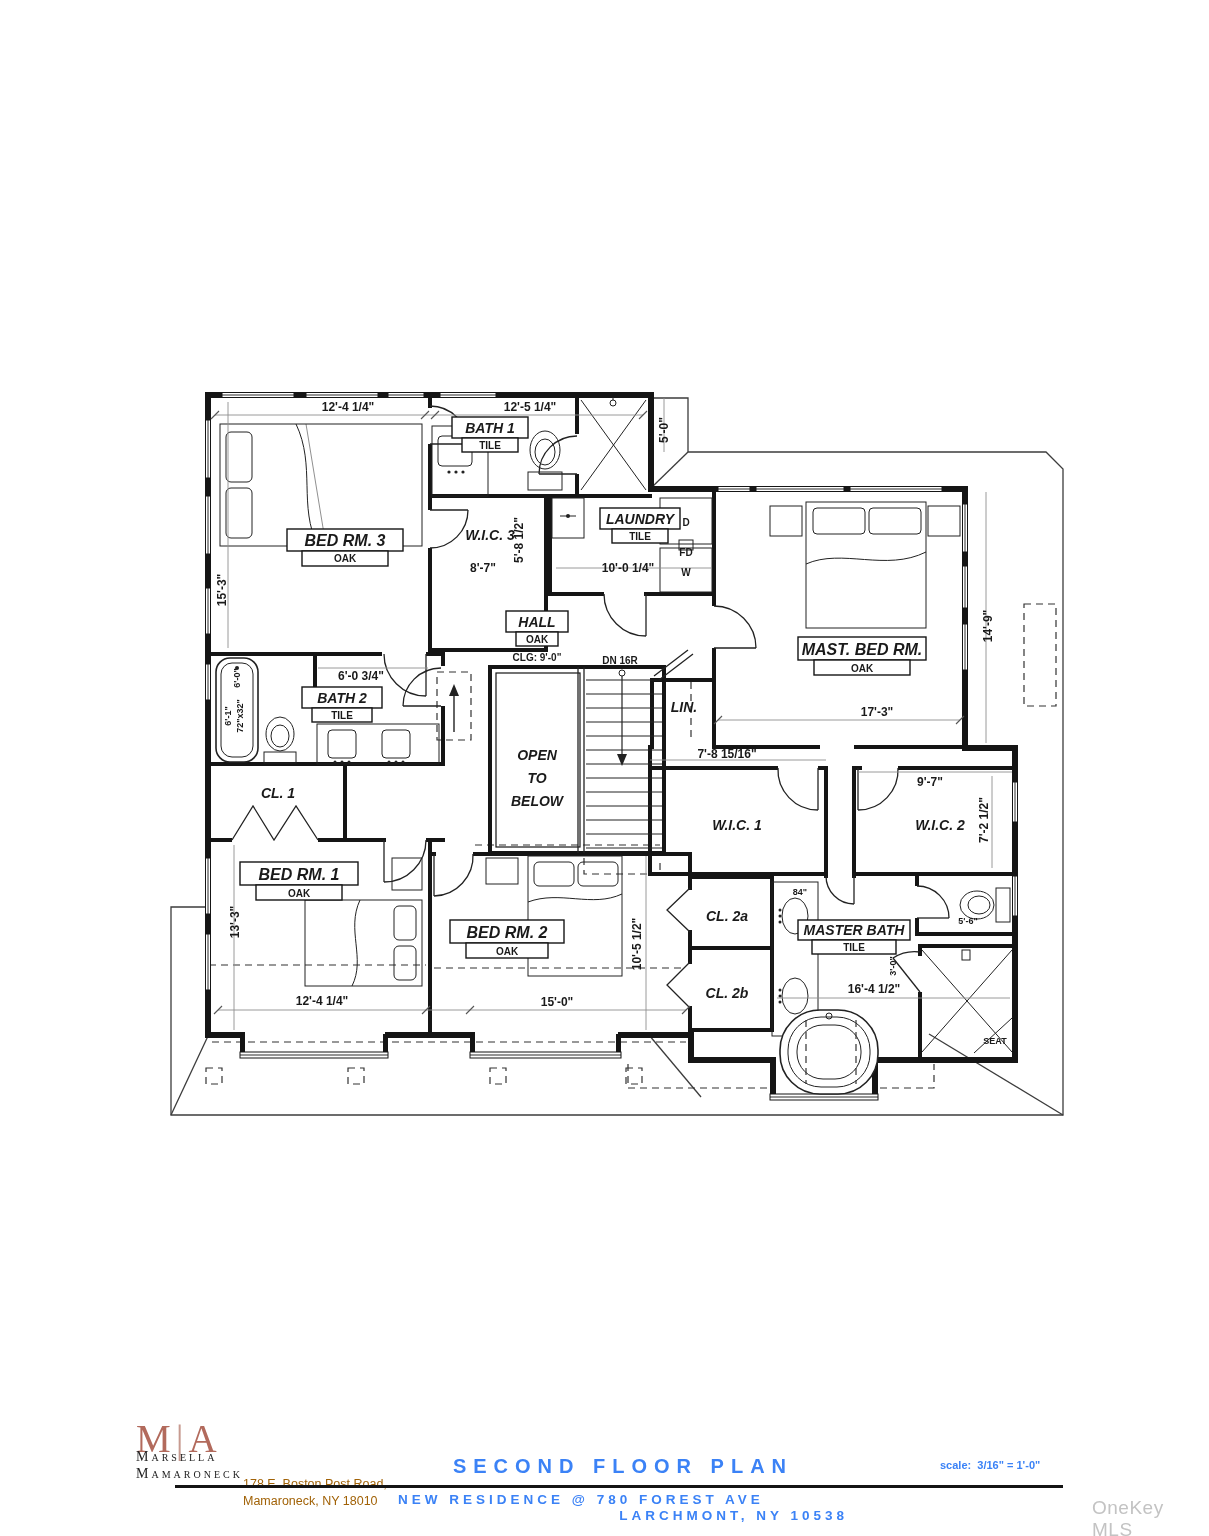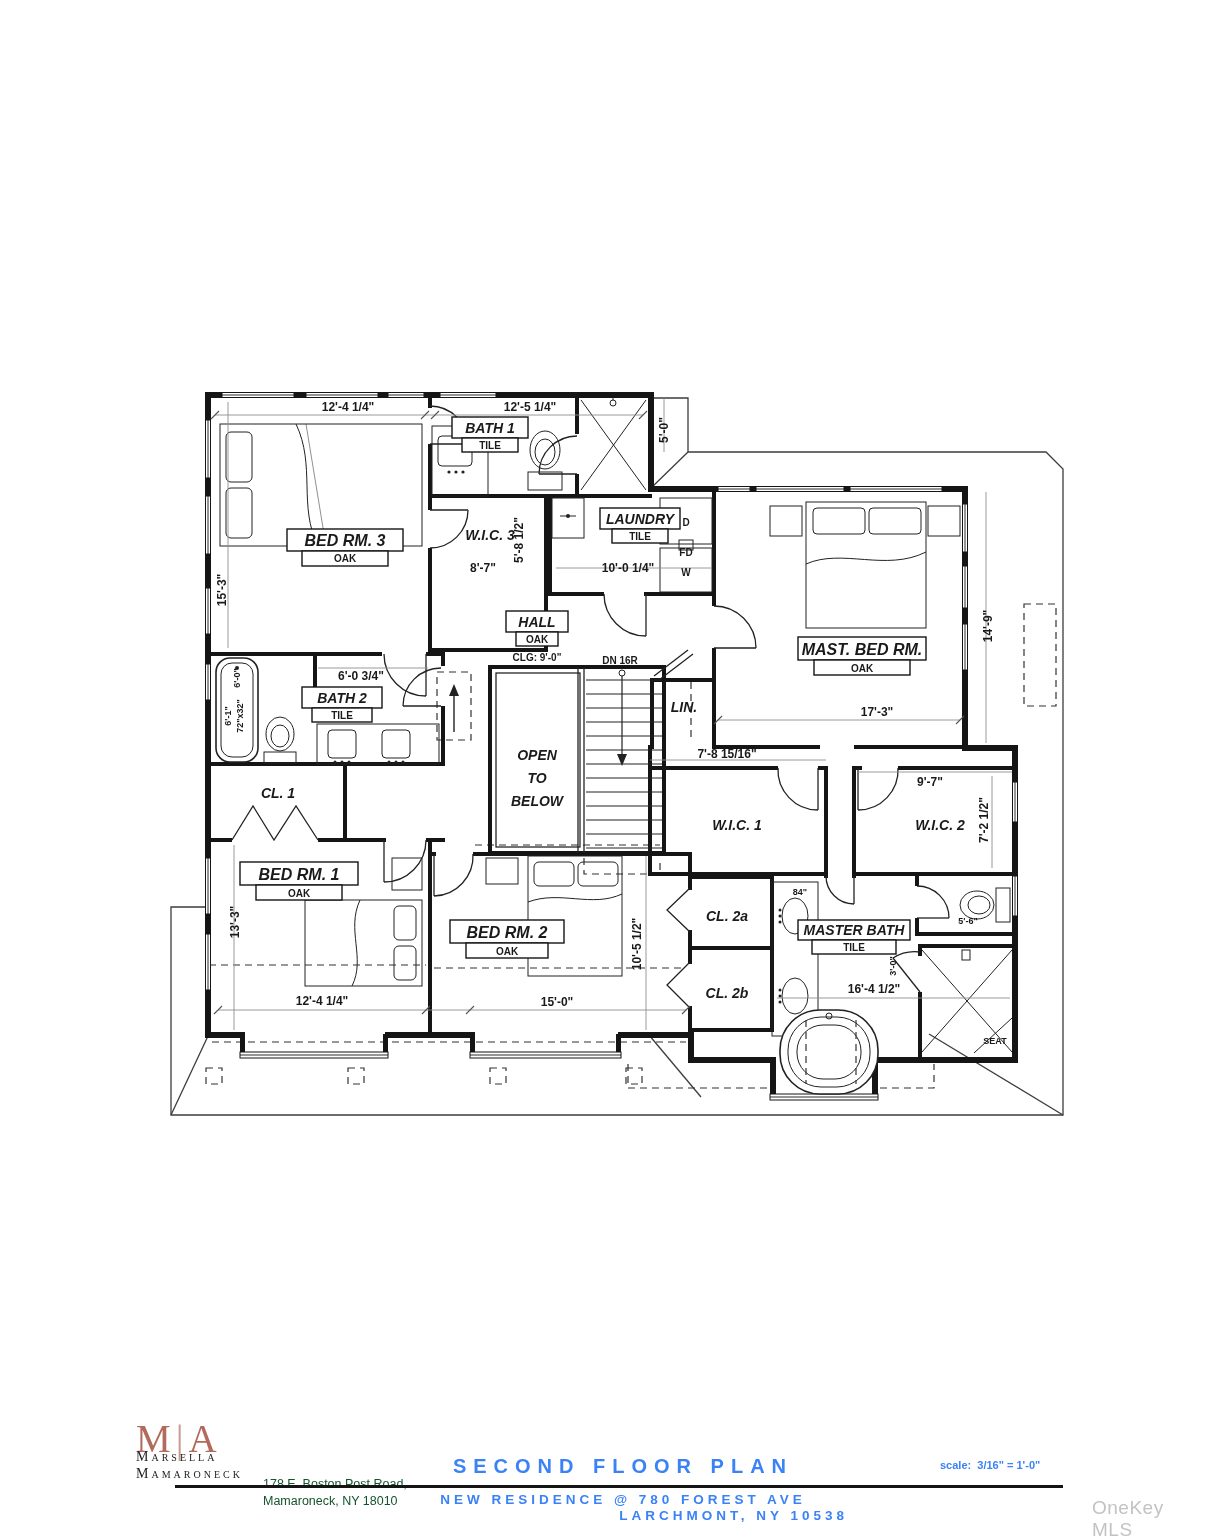--- a/index.html
+++ b/index.html
@@ -23,24 +23,24 @@
   .dimline{stroke:#8f8f8f;stroke-width:0.9;}
   .tick{stroke:#555;stroke-width:1.1;}
   .winr{fill:#fff;stroke:#151515;stroke-width:1;}
   .winl{stroke:#151515;stroke-width:0.9;}
   
   .tb{position:absolute;color:#3b82f6;}
   #logo{left:136px;top:1416px;font-family:"Liberation Serif",serif;font-size:39px;color:#b26a5c;letter-spacing:1px;}
   #logo .bar{color:#c79a90;font-weight:200;padding:0 4px;}
   #firm{left:136px;top:1448px;font-family:Liberation Serif, serif;font-size:14px;
         font-variant:small-caps;letter-spacing:3px;line-height:17px;color:#222;}
-  #addr{left:243px;top:1476px;font-size:12.5px;line-height:17px;color:#14532d;margin-left:20px;}
+  #addr{left:243px;top:1476px;font-size:12.5px;line-height:17px;color:#a16207;}
   #dtitle{left:398px;top:1455px;width:450px;text-align:center;font-size:20px;font-weight:bold;letter-spacing:7px;}
   #rule{position:absolute;left:175px;top:1485px;width:888px;height:3px;background:#141414;}
-  #proj1{left:398px;top:1492px;width:450px;text-align:center;font-size:13.5px;font-weight:bold;letter-spacing:4px;}
+  #proj1{left:398px;top:1492px;width:450px;font-size:13.5px;font-weight:bold;letter-spacing:4px;}
   #proj2{left:398px;top:1508px;width:450px;text-align:right;font-size:13.5px;font-weight:bold;letter-spacing:4px;}
   #scale{left:940px;top:1459px;width:130px;font-size:11px;font-weight:bold;}
   #wm{left:1092px;top:1497px;font-size:19px;color:#c3c3c3;letter-spacing:0.5px;}
 </style>
 </head>
 <body>
 
 <div id="page">
 
 <svg width="1209" height="1536" viewBox="0 0 1209 1536" xmlns="http://www.w3.org/2000/svg">

